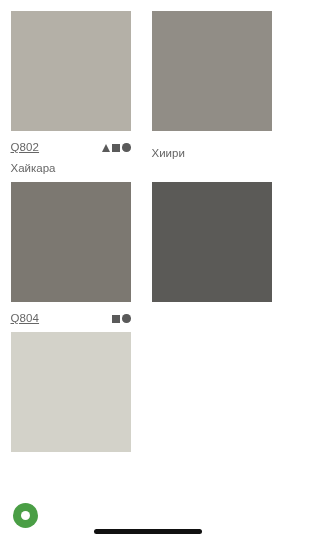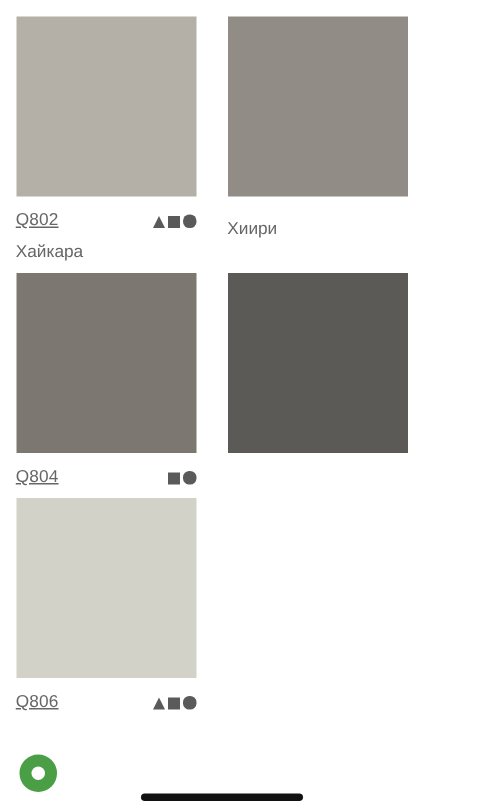--- a/index.html
+++ b/index.html
@@ -210,31 +210,20 @@
               <span class="ic-circle" style="background: rgb(90, 90, 90);"></span>
             </span>
           </div>
         </div>
       </div>
       <div class="card">
         <div class="swatch" style="background: rgb(91, 90, 87);"></div>
       </div>
       <div class="card">
         <div class="swatch" style="background: rgb(211, 210, 201);"></div>
-        <div class="meta">
-          <div class="meta-row">
-            <span class="code">Q806</span>
-            <span class="icons">
-              <span class="ic-triangle" style="border-bottom-color: rgb(90, 90, 90);"></span>
-              <span class="ic-square" style="background: rgb(90, 90, 90);"></span>
-              <span class="ic-circle" style="background: rgb(90, 90, 90);"></span>
-            </span>
-          </div>
-          <div class="name"></div>
-        </div>
       </div>
     </div>
 
   <div class="logo-badge">
     <span class="hole"></span>
   </div>
 
   <div class="watermark">
     <span class="wm-dots">
       <i></i>

